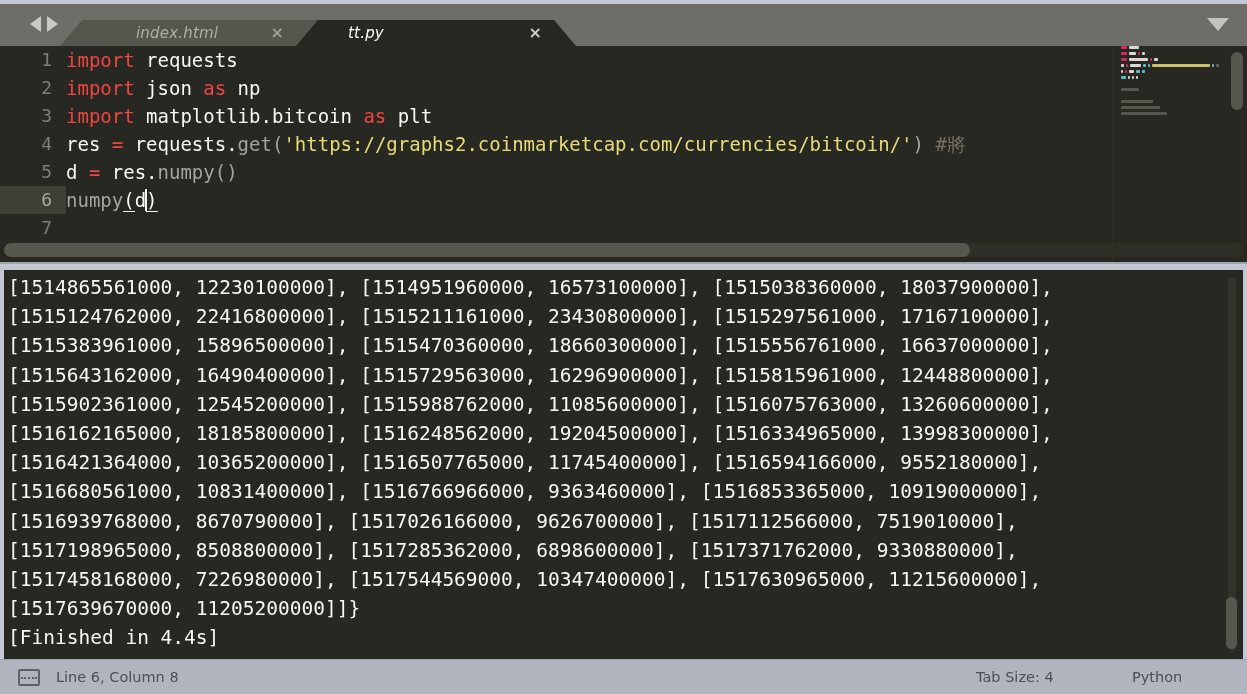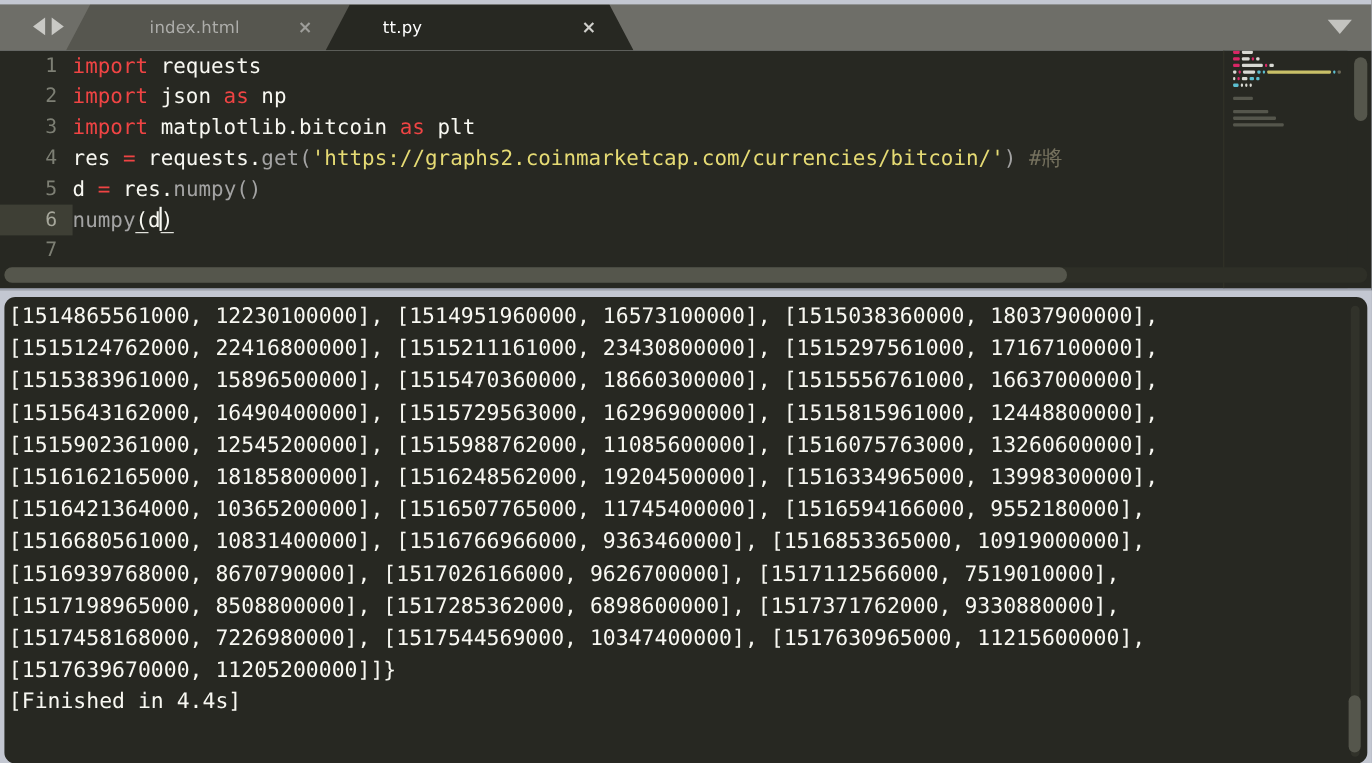--- a/index.html
+++ b/index.html
@@ -58,24 +58,25 @@
   .tri-right {
     width: 0; height: 0;
     border-top: 8px solid transparent;
     border-bottom: 8px solid transparent;
     border-left: 11px solid #c9c9c5;
   }
 
   .tab {
     position: absolute;
     bottom: 0;
-    height: 42px;
+    height: 26px;
     display: flex;
     align-items: center;
     box-sizing: border-box;
+    font-style: italic;
   }
   .tab-shape {
     position: absolute;
     left: 0; top: 0;
     width: 100%;
     height: 100%;
     z-index: 1;
   }
   .tab-label {
     position: relative;
@@ -250,21 +251,20 @@
     box-sizing: border-box;
     overflow: hidden;
   }
   .output {
     position: relative;
     margin: 0 4px 0 4px;
     height: 100%;
     background: #272822;
     overflow: hidden;
     box-sizing: border-box;
-    border-radius: 10px;
   }
   .out-lines {
     font-family: "DejaVu Sans Mono", monospace;
     font-size: 19.5px;
     line-height: 29.2px;
     color: #f8f8f2;
     padding: 3px 0 0 4px;
     white-space: pre;
   }
   .out-line { height: 29.2px; }
@@ -444,13 +444,19 @@
   <div class="output-wrap">
     <div class="output">
       <div class="out-lines" id="out-lines"><div class="out-line">[1514865561000, 12230100000], [1514951960000, 16573100000], [1515038360000, 18037900000],</div><div class="out-line">[1515124762000, 22416800000], [1515211161000, 23430800000], [1515297561000, 17167100000],</div><div class="out-line">[1515383961000, 15896500000], [1515470360000, 18660300000], [1515556761000, 16637000000],</div><div class="out-line">[1515643162000, 16490400000], [1515729563000, 16296900000], [1515815961000, 12448800000],</div><div class="out-line">[1515902361000, 12545200000], [1515988762000, 11085600000], [1516075763000, 13260600000],</div><div class="out-line">[1516162165000, 18185800000], [1516248562000, 19204500000], [1516334965000, 13998300000],</div><div class="out-line">[1516421364000, 10365200000], [1516507765000, 11745400000], [1516594166000, 9552180000],</div><div class="out-line">[1516680561000, 10831400000], [1516766966000, 9363460000], [1516853365000, 10919000000],</div><div class="out-line">[1516939768000, 8670790000], [1517026166000, 9626700000], [1517112566000, 7519010000],</div><div class="out-line">[1517198965000, 8508800000], [1517285362000, 6898600000], [1517371762000, 9330880000],</div><div class="out-line">[1517458168000, 7226980000], [1517544569000, 10347400000], [1517630965000, 11215600000],</div><div class="out-line">[1517639670000, 11205200000]]}</div><div class="out-line">[Finished in 4.4s]</div></div>
       <div class="out-vscroll">
         <div class="out-vtrack"></div>
         <div class="out-vthumb"></div>
       </div>
     </div>
   </div>
 
+  <div class="statusbar">
+    <div class="status-icon"></div>
+    <span class="status-line-col">Line 6, Column 8</span>
+    <span class="status-tabsize">Tab Size: 4</span>
+    <span class="status-lang">Python</span>
+  </div>
 </div>
 
 </body></html>

